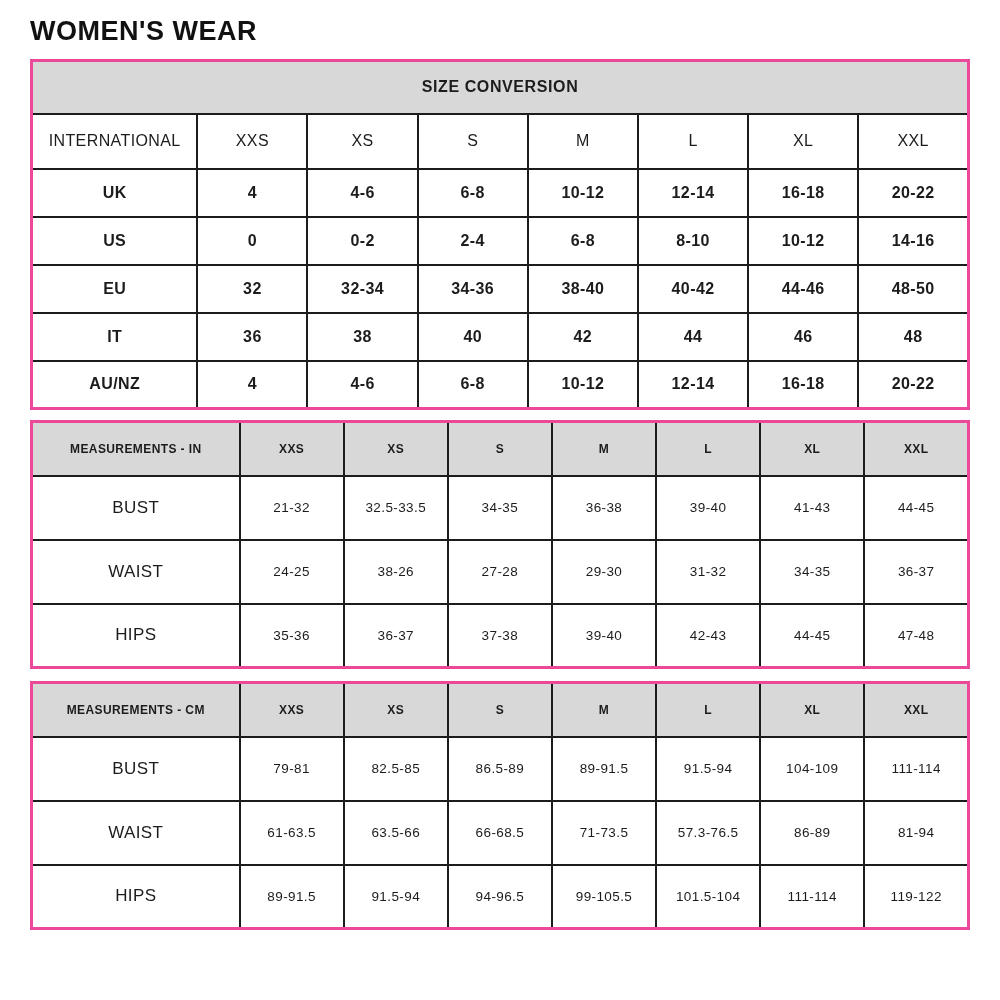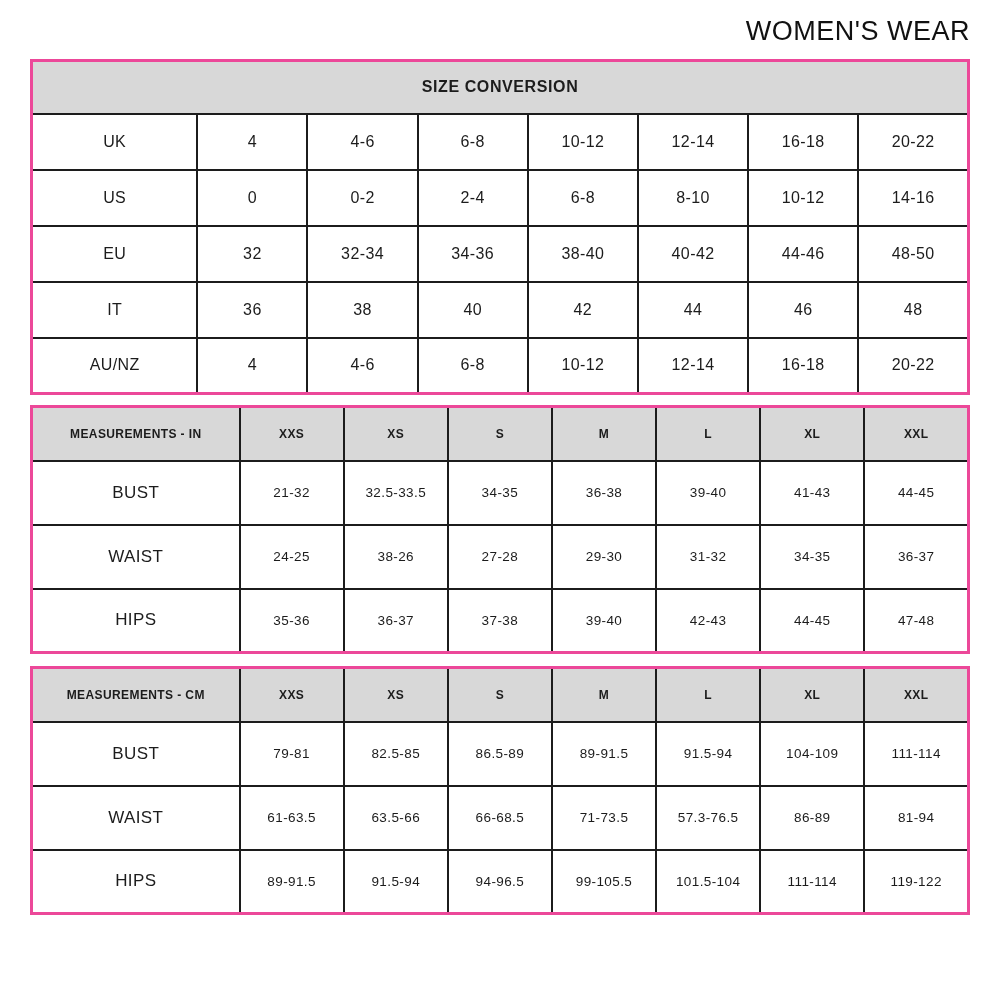--- a/index.html
+++ b/index.html
@@ -4,23 +4,23 @@
 <style>
   * { margin: 0; padding: 0; box-sizing: border-box; }
   html, body {
     width: 1000px; height: 1000px;
     background: #ffffff;
     font-family: "Liberation Sans", "DejaVu Sans", sans-serif;
     color: #1c1c1c;
   }
   .page { width: 1000px; height: 1000px; padding: 12px 30px 0 30px; }
   h1.title {
-    text-align: right;
+    text-align: left;
     font-size: 27px;
-    font-weight: 400;
+    font-weight: 700;
     letter-spacing: 0.5px;
     color: #111111;
     margin: 4px 0 12px 0;
   }
   table {
     width: 100%;
     border-collapse: collapse;
     table-layout: fixed;
     border: 3px solid #ec4899;
   }
@@ -39,21 +39,21 @@
     font-size: 16px;
     font-weight: 700;
     letter-spacing: 0.6px;
   }
   .t1 tr.hdr th {
     background: #ffffff;
     font-weight: 400;
     height: 55px;
     font-size: 16px;
   }
-  .t1 td { height: 56px; font-size: 16px; font-weight: 400; }
+  .t1 td { height: 48px; font-size: 16px; font-weight: 700; }
   
   .t23 { margin-bottom: 12px; }
   .t23 tr.hdr th {
     background: #d8d8d8;
     font-weight: 700;
     height: 54px;
     font-size: 12px;
   }
   .t23 td { height: 64px; font-size: 13.5px; font-weight: 400; }
   .t23 td.rowlabel { font-size: 17px; }
@@ -73,20 +73,30 @@
         <col style="width:11.76%">
       <col style="width:11.76%">
         <col style="width:11.76%">
         <col style="width:11.76%">
         <col style="width:11.76%">
     </colgroup>
     <thead>
       <tr>
         <th colspan="8" class="banner">SIZE CONVERSION</th>
       </tr>
+    <tr class="hdr">
+          <th>INTERNATIONAL</th>
+          <th>XXS</th>
+          <th>XS</th>
+          <th>S</th>
+          <th>M</th>
+          <th>L</th>
+          <th>XL</th>
+          <th>XXL</th>
+        </tr>
       </thead>
     <tbody>
         <tr>
           <td class="rowlabel">UK</td>
           <td>4</td>
           <td>4-6</td>
           <td>6-8</td>
           <td>10-12</td>
           <td>12-14</td>
           <td>16-18</td>

